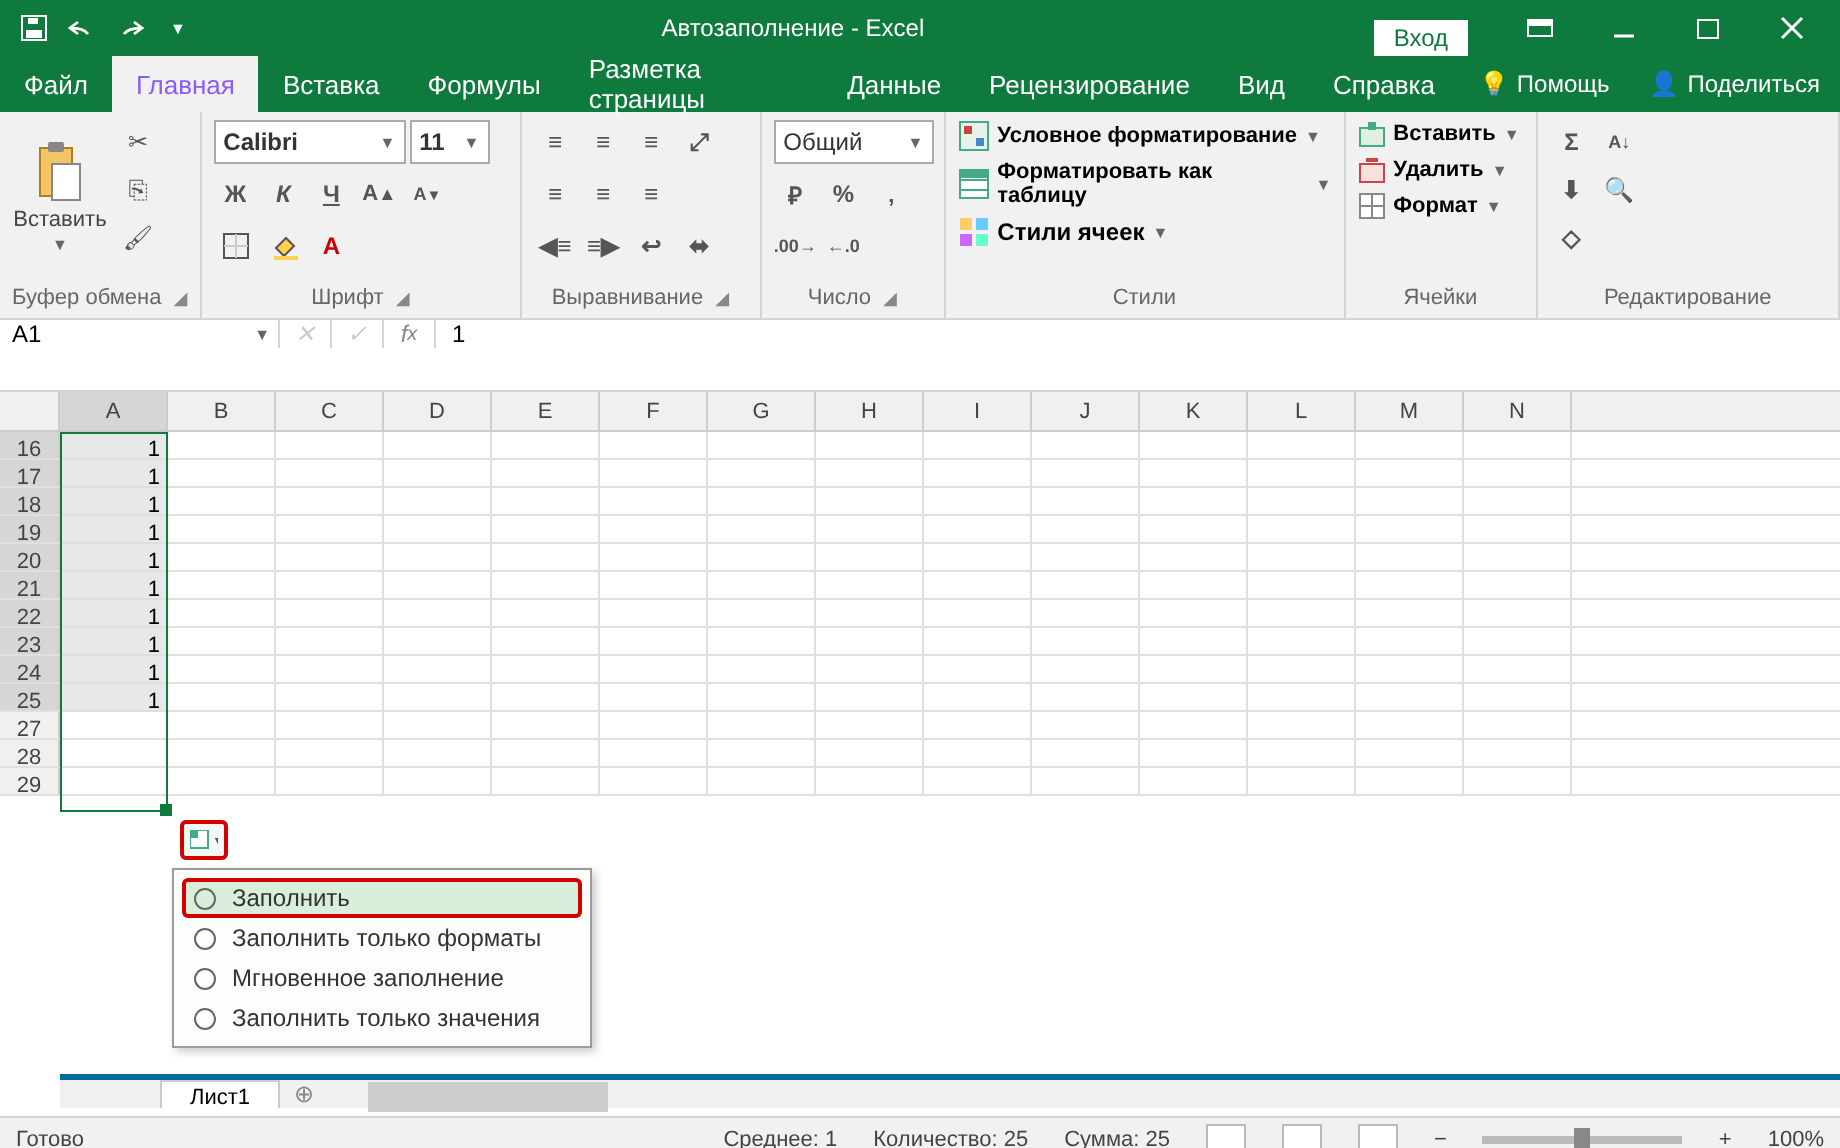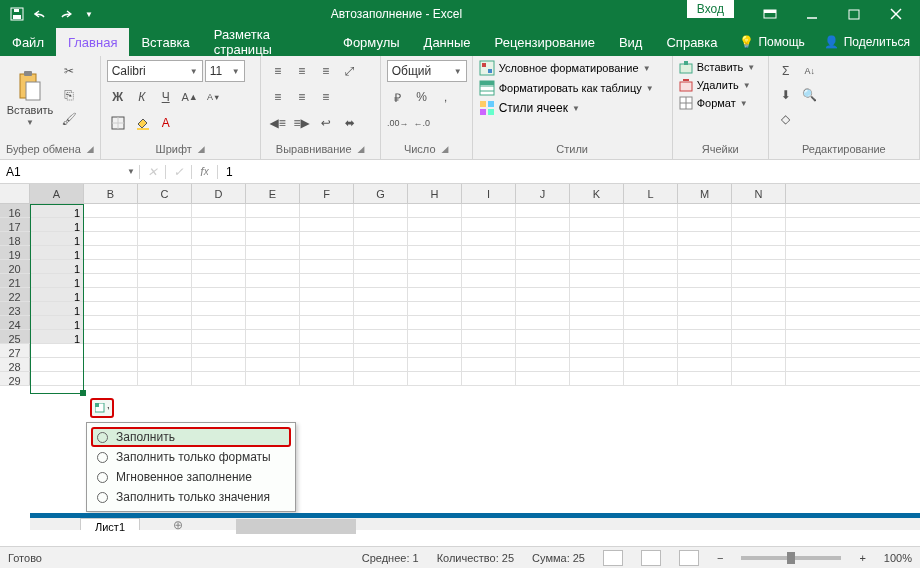--- a/index.html
+++ b/index.html
@@ -2,45 +2,45 @@
 <html><head>
 <meta charset="utf-8">
 <style>
 * { margin: 0; padding: 0; box-sizing: border-box; font-family: "Segoe UI", Tahoma, sans-serif; }
 body { width: 920px; height: 574px; overflow: hidden; background: #fff; font-size: 12px; user-select: none; }
 
 .titlebar { height: 28px; background: #0f7a3e; color: #fff; display: flex; align-items: center; }
 .titlebar .qat { display: flex; gap: 2px; padding: 0 6px; align-items: center; }
 .titlebar .qat .btn { width: 22px; height: 22px; display: flex; align-items: center; justify-content: center; color: #fff; }
 .titlebar .title { flex: 1; text-align: center; font-size: 12px; }
-.titlebar .winbtns { display: flex; align-items: flex-start; gap: 2px; padding-right: 4px; }
+.titlebar .winbtns { display: flex; align-items: flex-end; gap: 2px; padding-right: 4px; }
 .titlebar .login { background: #fff; color: #0f7a3e; padding: 2px 10px; font-size: 12px; margin-right: 14px; }
 .titlebar .wbtn { width: 40px; height: 28px; display: flex; align-items: center; justify-content: center; color: #fff; }
 
 .tabs { height: 28px; background: #0f7a3e; display: flex; align-items: stretch; color: #fff; }
 .tabs .tab { padding: 0 12px; display: flex; align-items: center; font-size: 13px; cursor: pointer; }
 .tabs .tab.active { background: #f1f1f1; color: #8b5cf6; }
 .tabs .spacer { flex: 1; }
 .tabs .rtab { padding: 0 10px; display: flex; align-items: center; gap: 4px; }
 
 .ribbon { height: 104px; background: #f1f1f1; border-bottom: 1px solid #d4d4d4; display: flex; }
 .group { border-right: 1px solid #d4d4d4; display: flex; flex-direction: column; padding: 4px 6px 0 6px; }
 .group .body { flex: 1; display: flex; align-items: flex-start; gap: 4px; }
 .group .label { text-align: center; font-size: 11px; color: #666; padding: 2px 0 4px; display: flex; justify-content: center; align-items: center; gap: 6px; }
 .group .dial { font-size: 9px; color: #888; }
 .bigbtn { display: flex; flex-direction: column; align-items: center; justify-content: center; width: 48px; height: 76px; gap: 2px; }
 .bigbtn .ic { width: 32px; height: 32px; }
 .bigbtn .lbl { font-size: 11px; color: #444; text-align: center; }
 .col { display: flex; flex-direction: column; gap: 2px; }
-.row { display: flex; gap: 2px; }
+.row { display: flex; gap: 2px; font-weight: bold; }
 .sm { width: 22px; height: 22px; display: flex; align-items: center; justify-content: center; border: 1px solid transparent; color: #555; }
 .combo { height: 22px; border: 1px solid #ababab; background: #fff; display: flex; align-items: center; padding: 0 4px; font-size: 12px; color: #333; }
 .combo .arr { margin-left: auto; font-size: 8px; color: #666; }
 
-.formulabar { height: 24px; border-bottom: 1px solid #d4d4d4; display: flex; align-items: center; background: #fff; }
+.formulabar { height: 36px; border-bottom: 1px solid #d4d4d4; display: flex; align-items: flex-start; background: #fff; }
 .namebox { width: 140px; border-right: 1px solid #d4d4d4; display: flex; align-items: center; padding: 0 6px; position: relative; }
 .namebox .arr { position: absolute; right: 4px; font-size: 8px; color: #666; }
 .fbbtn { width: 26px; border-right: 1px solid #d4d4d4; display: flex; align-items: center; justify-content: center; color: #888; font-style: italic; }
 .fbinput { flex: 1; padding: 0 8px; display: flex; align-items: center; }
 
 .gridwrap { position: relative; height: 362px; display: flex; flex-direction: column; }
 .colheads { height: 20px; display: flex; border-bottom: 1px solid #ccc; background: #f0f0f0; }
 .corner { width: 30px; border-right: 1px solid #ccc; background: #f0f0f0; }
 .ch { width: 54px; border-right: 1px solid #ccc; text-align: center; font-size: 11px; color: #444; line-height: 20px; }
 .ch.sel { background: #d6d6d6; }
@@ -57,21 +57,21 @@
 .autofillbtn { position: absolute; border: 2px solid #d40000; border-radius: 3px; padding: 1px; background: #f4f8f4; }
 .autofillbtn .inner { width: 18px; height: 14px; display: flex; align-items: center; justify-content: center; font-size: 9px; }
 
 .afmenu { position: absolute; background: #fcfefc; border: 1px solid #9c9c9c; box-shadow: 2px 2px 4px rgba(0,0,0,.2); padding: 4px; }
 .afmenu .item { display: flex; align-items: center; gap: 8px; padding: 3px 10px 3px 6px; font-size: 12px; color: #333; }
 .afmenu .item .radio { width: 11px; height: 11px; border: 1px solid #666; border-radius: 50%; display: flex; align-items: center; justify-content: center; }
 .afmenu .item.selected .radio { background: #0f7a3e; }
 .afmenu .item.selected .radio::after { content: ""; width: 5px; height: 5px; background: #fff; border-radius: 50%; }
 .afmenu .item.hl { background: #d9efdc; border: 2px solid #d40000; border-radius: 3px; padding: 1px 8px 1px 4px; }
 
-.hscroll { position: absolute; bottom: 16px; left: 30px; right: 0; height: 17px; background: #f0f0f0; border-top: 5px solid #0369a1; display: flex; gap: 26px; }
+.hscroll { position: absolute; bottom: 4px; left: 30px; right: 0; height: 17px; background: #f0f0f0; border-top: 3px solid #0369a1; display: flex; }
 .sheettab { background: #fff; border: 1px solid #ccc; border-bottom: none; padding: 0 14px; font-size: 11px; line-height: 16px; margin-left: 50px; }
 .hscroll .track { flex: 1; margin-left: 20px; position: relative; }
 .hscroll .thumb { position: absolute; left: 0; width: 120px; height: 15px; top: 1px; background: #cdcdcd; }
 
 .statusbar { height: 22px; background: #f1f1f1; border-top: 1px solid #d4d4d4; display: flex; align-items: center; padding: 0 8px; font-size: 11px; color: #444; gap: 18px; }
 .statusbar .spacer { flex: 1; }
 .statusbar .vbtn { width: 20px; height: 16px; border: 1px solid #bbb; background: #fff; }
 .zoomslider { width: 100px; height: 4px; background: #bbb; position: relative; }
 .zoomslider .th { position: absolute; width: 8px; height: 12px; background: #888; top: -4px; left: 46px; }
 
@@ -126,22 +126,22 @@
           <line x1="11" y1="1" x2="1" y2="11" stroke="#fff" stroke-width="1.5"></line>
         </svg>
       </div>
   </div>
 </div>
 
 <div class="tabs">
   <div class="tab">Файл</div>
   <div class="tab active">Главная</div>
   <div class="tab">Вставка</div>
+  <div class="tab">Формулы</div>
   <div class="tab">Разметка страницы</div>
-  <div class="tab">Формулы</div>
   <div class="tab">Данные</div>
   <div class="tab">Рецензирование</div>
   <div class="tab">Вид</div>
   <div class="tab">Справка</div>
   <div class="spacer"></div>
   <div class="rtab">
       <span>💡</span>
       <span>Помощь</span>
     </div>
   <div class="rtab">

